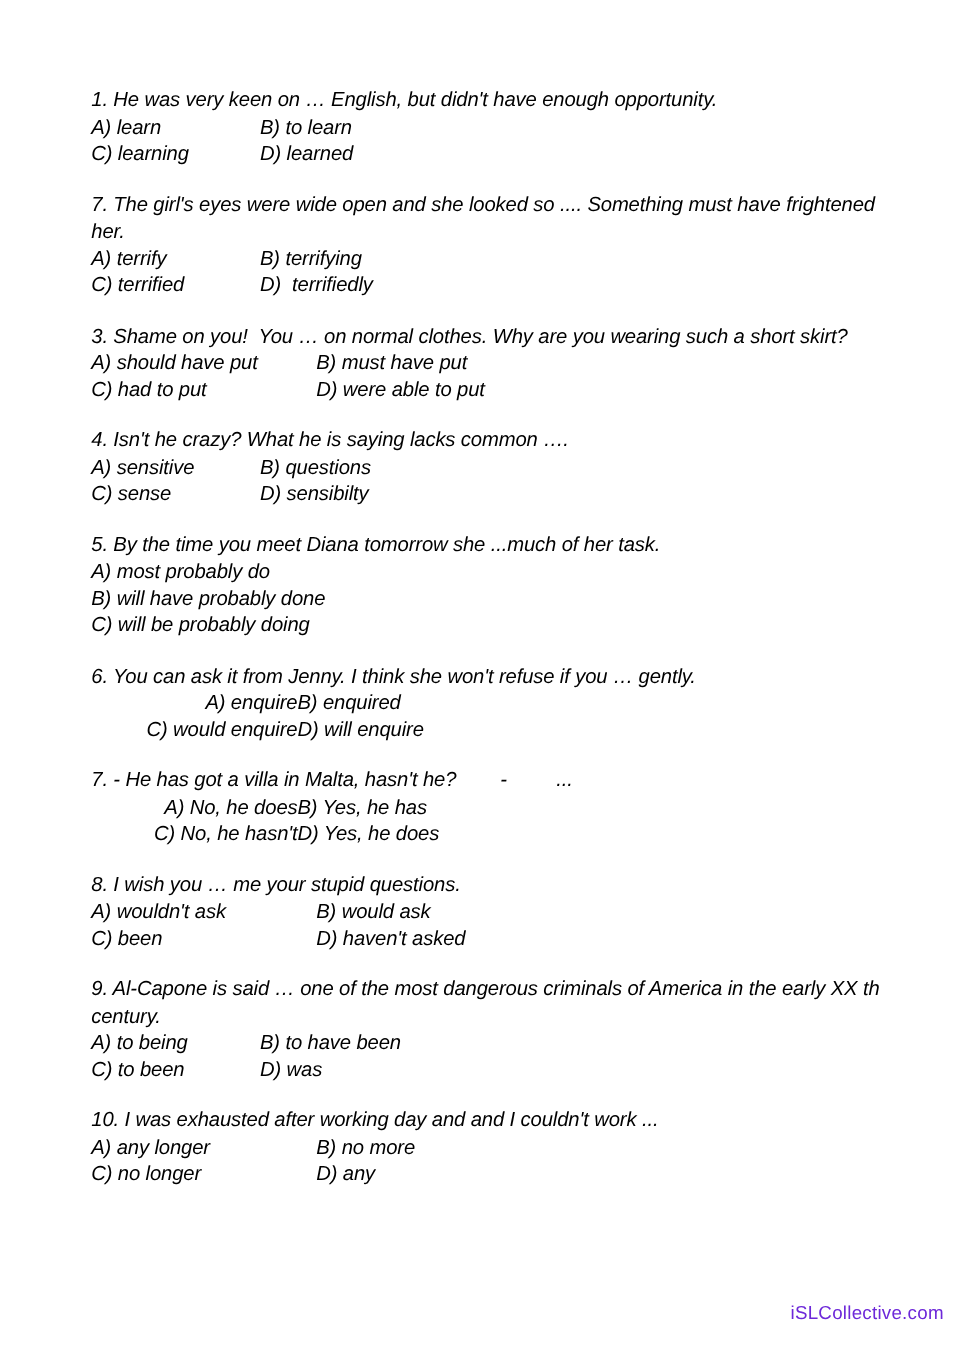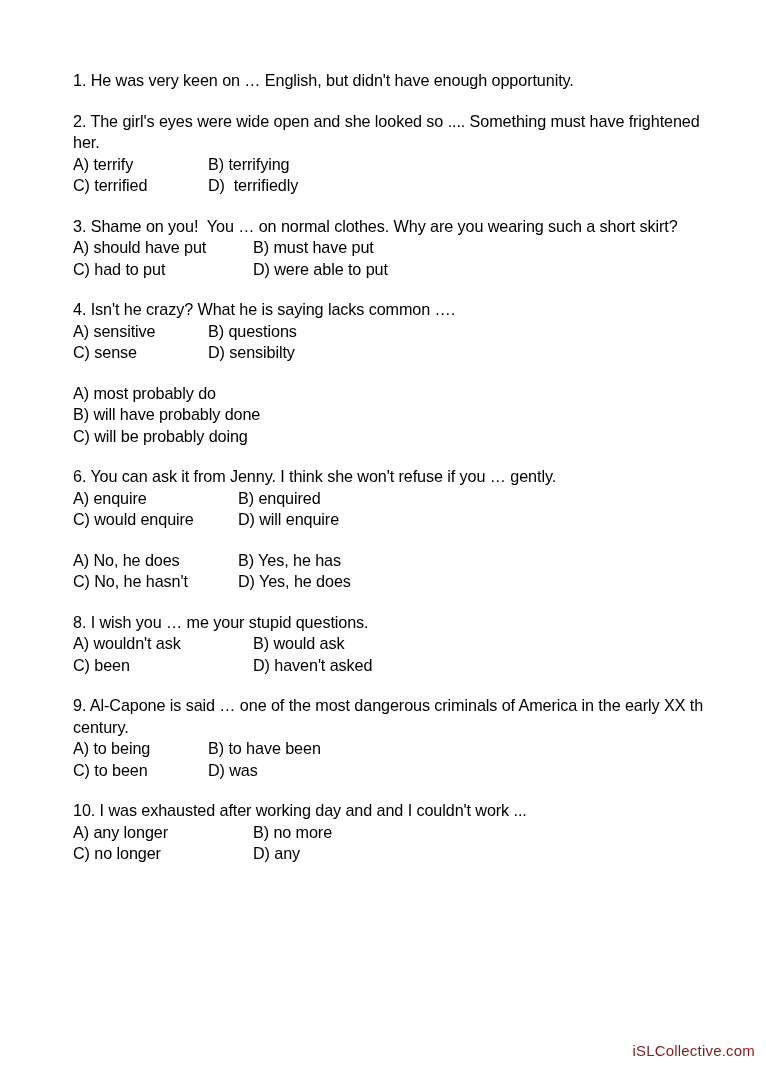--- a/index.html
+++ b/index.html
@@ -24,20 +24,21 @@
     background: #ffffff;
   }
   .worksheet {
     position: absolute;
     left: 73px;
     top: 70px;
     width: 636px;
   }
   .question-block {
     margin-bottom: 19px;
+    font-style: italic;
   }
   .stem {
     font-size: 16.2px;
     line-height: 21.5px;
     letter-spacing: -0.1px;
     white-space: pre-wrap;
   }
   .options {
     font-size: 16.2px;
     line-height: 21.5px;
@@ -48,49 +49,53 @@
     white-space: pre;
   }
   .opt-cell-a {
     display: inline-block;
   }
   .opt-cell-b {
     display: inline-block;
   }
   
   .cols-135 .opt-cell-a { width: 135px; }
-  .cols-165 .opt-cell-a { width: 165px; }
+  .cols-165 .opt-cell-a { width: 165px; text-align: right; }
   .cols-180 .opt-cell-a { width: 180px; }
   .stacked .opt-row { display: block; }
   .stacked .opt-cell-a { width: auto; }
   .footer-watermark {
     position: absolute;
     left: 0;
     top: 1042px;
     width: 755px;
     text-align: right;
     font-size: 15px;
     letter-spacing: 0.2px;
-    color: #7f1d1d;
+    color: #6d28d9;
     font-family: "Liberation Sans", sans-serif;
   }
 </style>
 </head>
 <body>
 
 <div class="page">
 
   <div class="worksheet">
 
     <div class="question-block">
       <div class="stem">1. He was very keen on … English, but didn't have enough opportunity.</div>
+      <div class="options cols-135">
+        <span class="opt-row"><span class="opt-cell-a">A) learn</span><span class="opt-cell-b">B) to learn</span></span>
+        <span class="opt-row"><span class="opt-cell-a">C) learning</span><span class="opt-cell-b">D) learned</span></span>
+      </div>
     </div>
 
     <div class="question-block">
-      <div class="stem">2. The girl's eyes were wide open and she looked so .... Something must have frightened her.</div>
+      <div class="stem">7. The girl's eyes were wide open and she looked so .... Something must have frightened her.</div>
       <div class="options cols-135">
         <span class="opt-row"><span class="opt-cell-a">A) terrify</span><span class="opt-cell-b">B) terrifying</span></span>
         <span class="opt-row"><span class="opt-cell-a">C) terrified</span><span class="opt-cell-b">D)  terrifiedly</span></span>
       </div>
     </div>
 
     <div class="question-block">
       <div class="stem">3. Shame on you!  You … on normal clothes. Why are you wearing such a short skirt?</div>
       <div class="options cols-180">
         <span class="opt-row"><span class="opt-cell-a">A) should have put</span><span class="opt-cell-b">B) must have put</span></span>
@@ -100,36 +105,38 @@
 
     <div class="question-block">
       <div class="stem">4. Isn't he crazy? What he is saying lacks common ….</div>
       <div class="options cols-135">
         <span class="opt-row"><span class="opt-cell-a">A) sensitive</span><span class="opt-cell-b">B) questions</span></span>
         <span class="opt-row"><span class="opt-cell-a">C) sense</span><span class="opt-cell-b">D) sensibilty</span></span>
       </div>
     </div>
 
     <div class="question-block">
+      <div class="stem">5. By the time you meet Diana tomorrow she ...much of her task.</div>
       <div class="options stacked">
         <span class="opt-row"><span class="opt-cell-a">A) most probably do</span></span>
         <span class="opt-row"><span class="opt-cell-a">B) will have probably done</span></span>
         <span class="opt-row"><span class="opt-cell-a">C) will be probably doing</span></span>
       </div>
     </div>
 
     <div class="question-block">
       <div class="stem">6. You can ask it from Jenny. I think she won't refuse if you … gently.</div>
       <div class="options cols-165">
         <span class="opt-row"><span class="opt-cell-a">A) enquire</span><span class="opt-cell-b">B) enquired</span></span>
         <span class="opt-row"><span class="opt-cell-a">C) would enquire</span><span class="opt-cell-b">D) will enquire</span></span>
       </div>
     </div>
 
     <div class="question-block">
+      <div class="stem">7. - He has got a villa in Malta, hasn't he?        -         ...</div>
       <div class="options cols-165">
         <span class="opt-row"><span class="opt-cell-a">A) No, he does</span><span class="opt-cell-b">B) Yes, he has</span></span>
         <span class="opt-row"><span class="opt-cell-a">C) No, he hasn't</span><span class="opt-cell-b">D) Yes, he does</span></span>
       </div>
     </div>
 
     <div class="question-block">
       <div class="stem">8. I wish you … me your stupid questions.</div>
       <div class="options cols-180">
         <span class="opt-row"><span class="opt-cell-a">A) wouldn't ask</span><span class="opt-cell-b">B) would ask</span></span>

